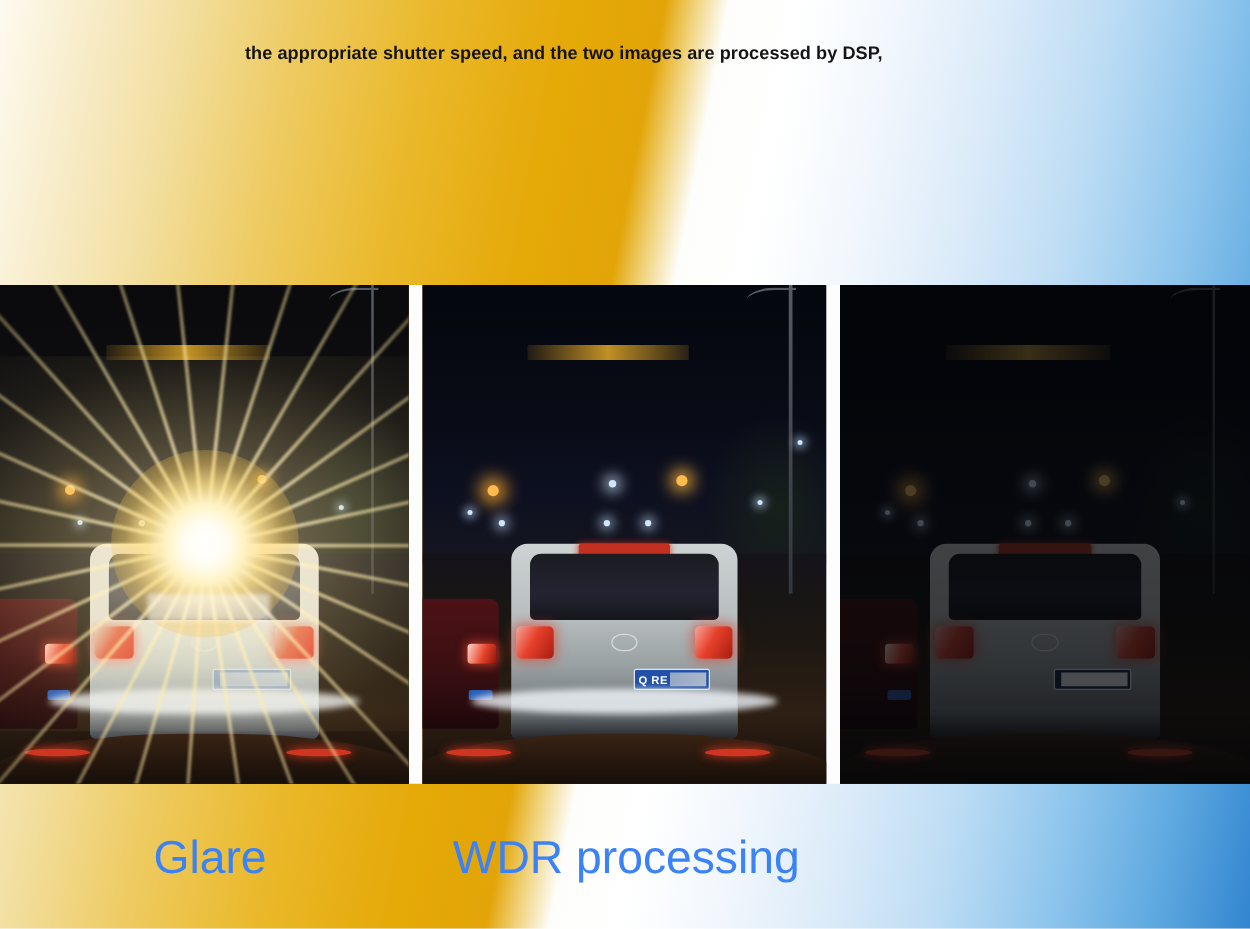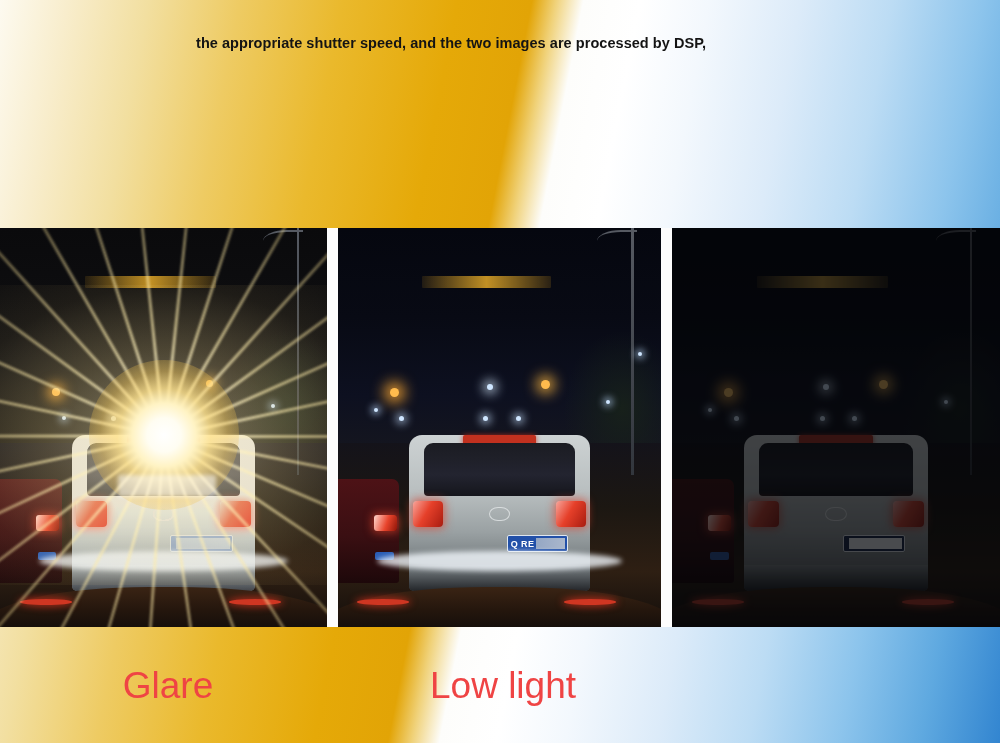--- a/index.html
+++ b/index.html
@@ -264,21 +264,21 @@
   .panel.lowlight .plate .pmask { background:#e9eef5; }
 
   
   #captions {
     position:absolute; left:0; top:627px;
     width:1000px; height:116px;
     z-index:3;
     display:flex; align-items:center;
   }
   .caption {
-    font-size:37px; font-weight:normal; color:#ef4444;
+    font-size:37px; font-weight:normal; color:#3b82f6;
     text-align:center; white-space:nowrap;
     line-height:1;
   }
   #cap1 { width:336px; }
   #cap2 { width:330px; }
   #cap3 { width:334px; }
 </style>
 </head>
 <body>
 
@@ -454,14 +454,14 @@
       <div class="hoodglow"></div>
       <div class="hoodglow r"></div>
     </div>
     <div class="lowlight-veil"></div>
   </div>
 
 </div>
 
 <div id="captions">
   <div id="cap1" class="caption">Glare</div>
-  <div id="cap3" class="caption">Low light</div>
+  <div id="cap2" class="caption">WDR processing</div>
 </div>
 
 </body></html>

